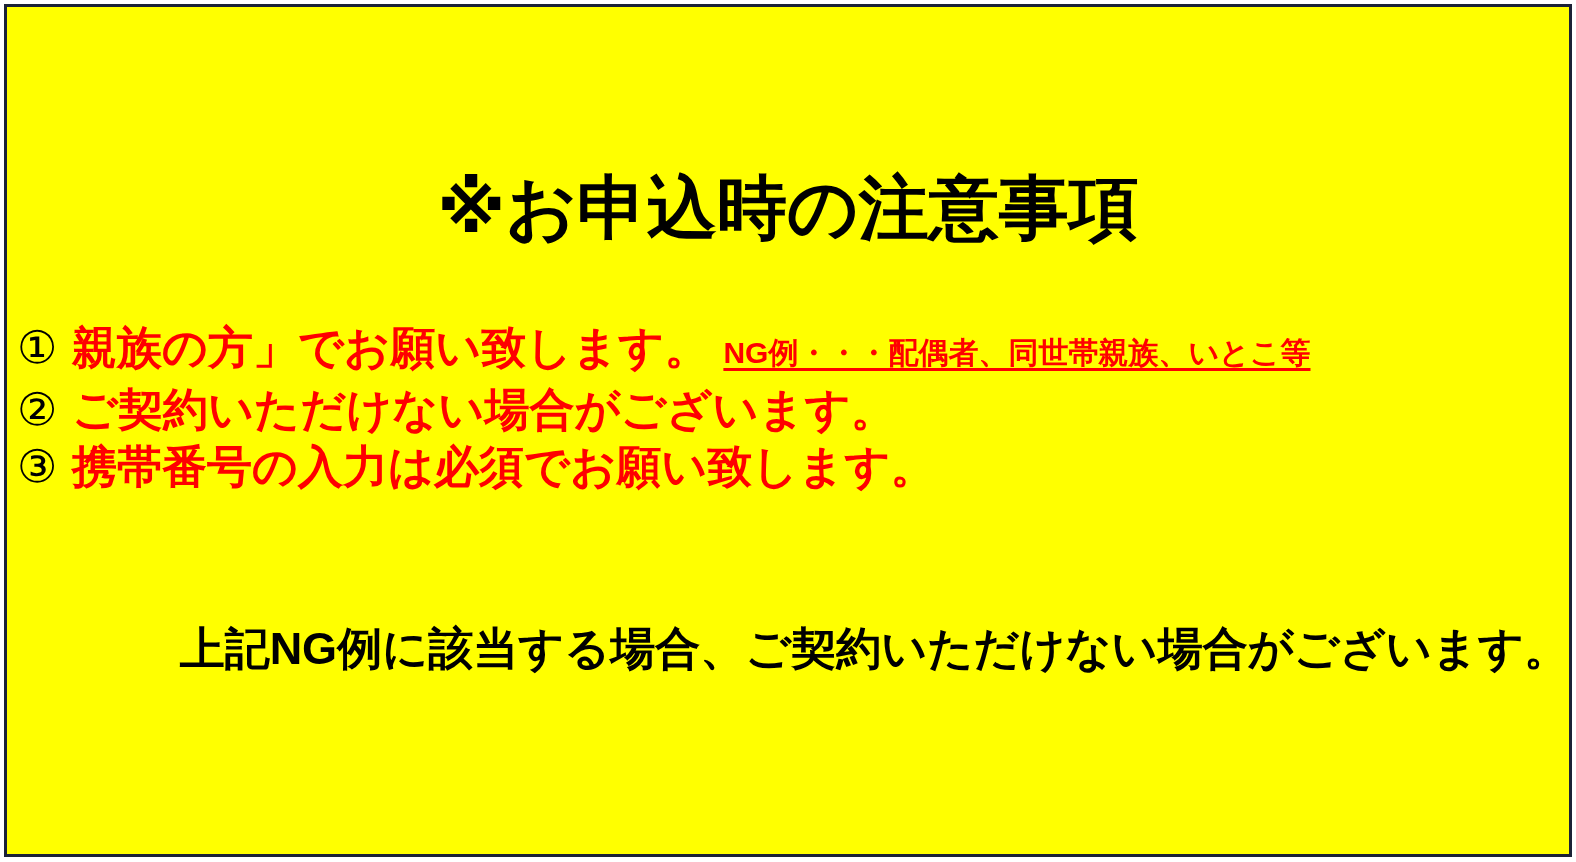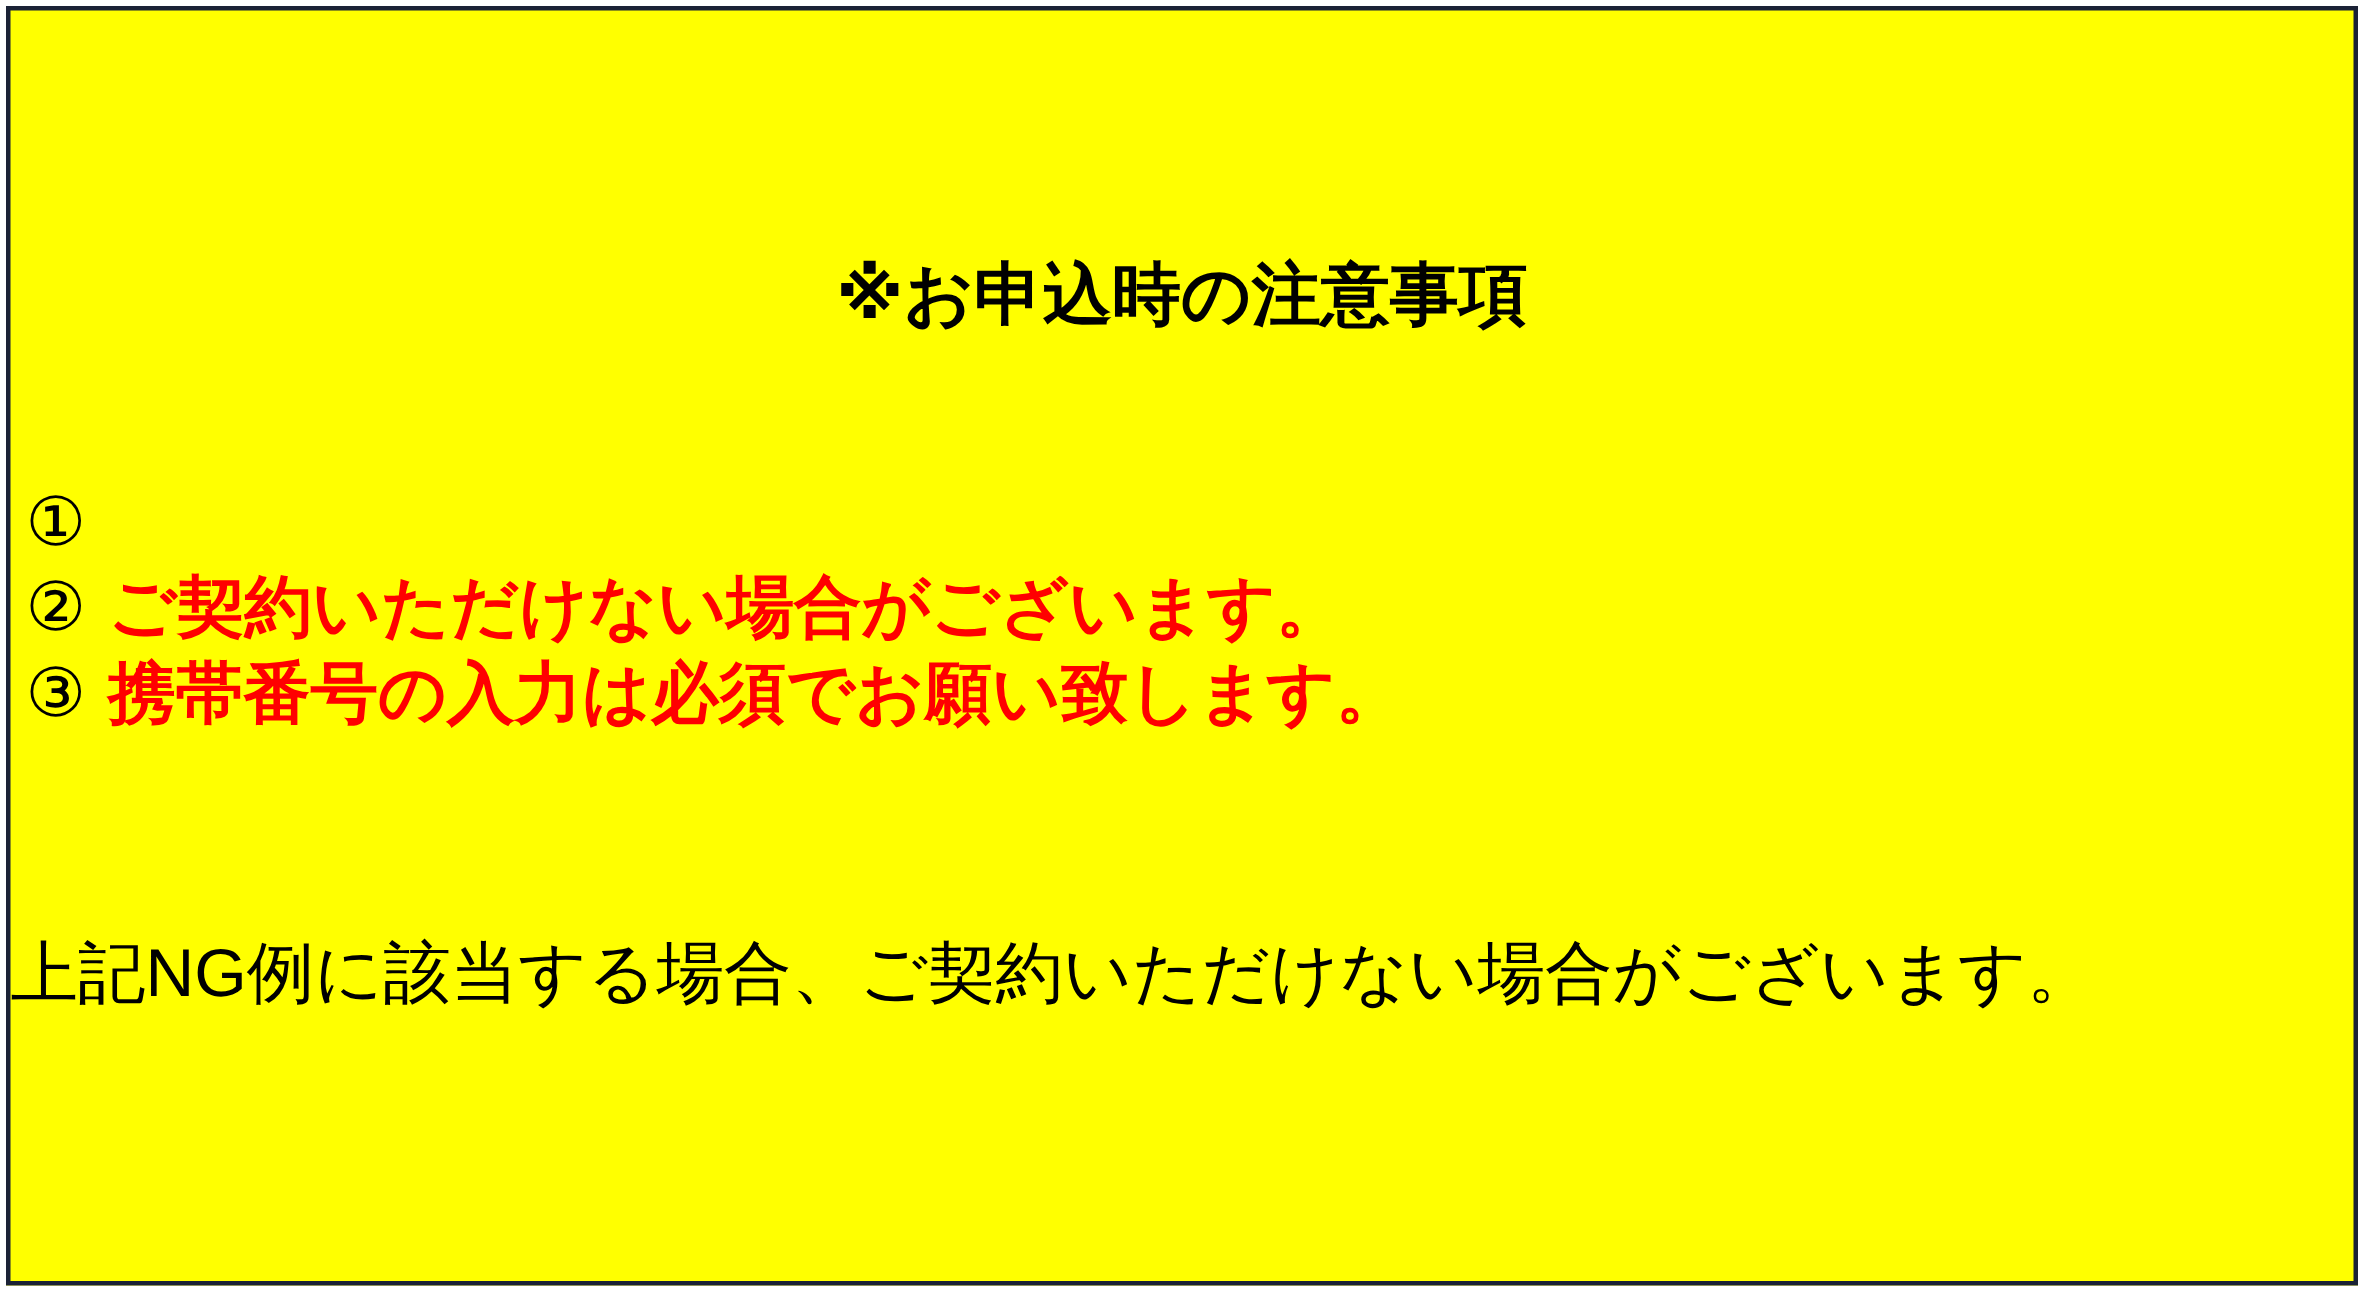--- a/index.html
+++ b/index.html
@@ -27,21 +27,21 @@
     overflow: hidden;
   }
 
   .notice-title {
     position: absolute;
     left: 0;
     right: 0;
     top: 166px;
     text-align: center;
     color: #000000;
-    font-size: 46px;
+    font-size: 70px;
     font-weight: bold;
     line-height: 1.0;
     letter-spacing: 0px;
     white-space: nowrap;
   }
 
   .items {
     position: absolute;
     left: 10px;
     top: 312px;
@@ -87,40 +87,43 @@
     text-underline-offset: 5px;
     padding-left: 14px;
     vertical-align: baseline;
   }
 
   .footnote {
     position: absolute;
     left: 0;
     right: 0;
     top: 612px;
-    text-align: left;
+    text-align: right;
     color: #000000;
     font-size: 45px;
-    font-weight: normal;
+    font-weight: bold;
     line-height: 60px;
     white-space: nowrap;
   }
 </style>
 </head>
 <body>
 
 <div class="notice-panel">
 
   <div class="notice-title">※お申込時の注意事項</div>
 
   <div class="items">
 
     <div class="item-row">
       <span class="item-marker">①</span>
       <span class="item-body">
+        <span class="item-line">
+          <span>親族の方」でお願い致します。</span><span class="ng-note">NG例・・・配偶者、同世帯親族、いとこ等</span>
+        </span>
       </span>
     </div>
 
     <div class="item-row">
       <span class="item-marker">②</span>
       <span class="item-body">
         <span class="item-line">ご契約いただけない場合がございます。</span>
       </span>
     </div>
 

